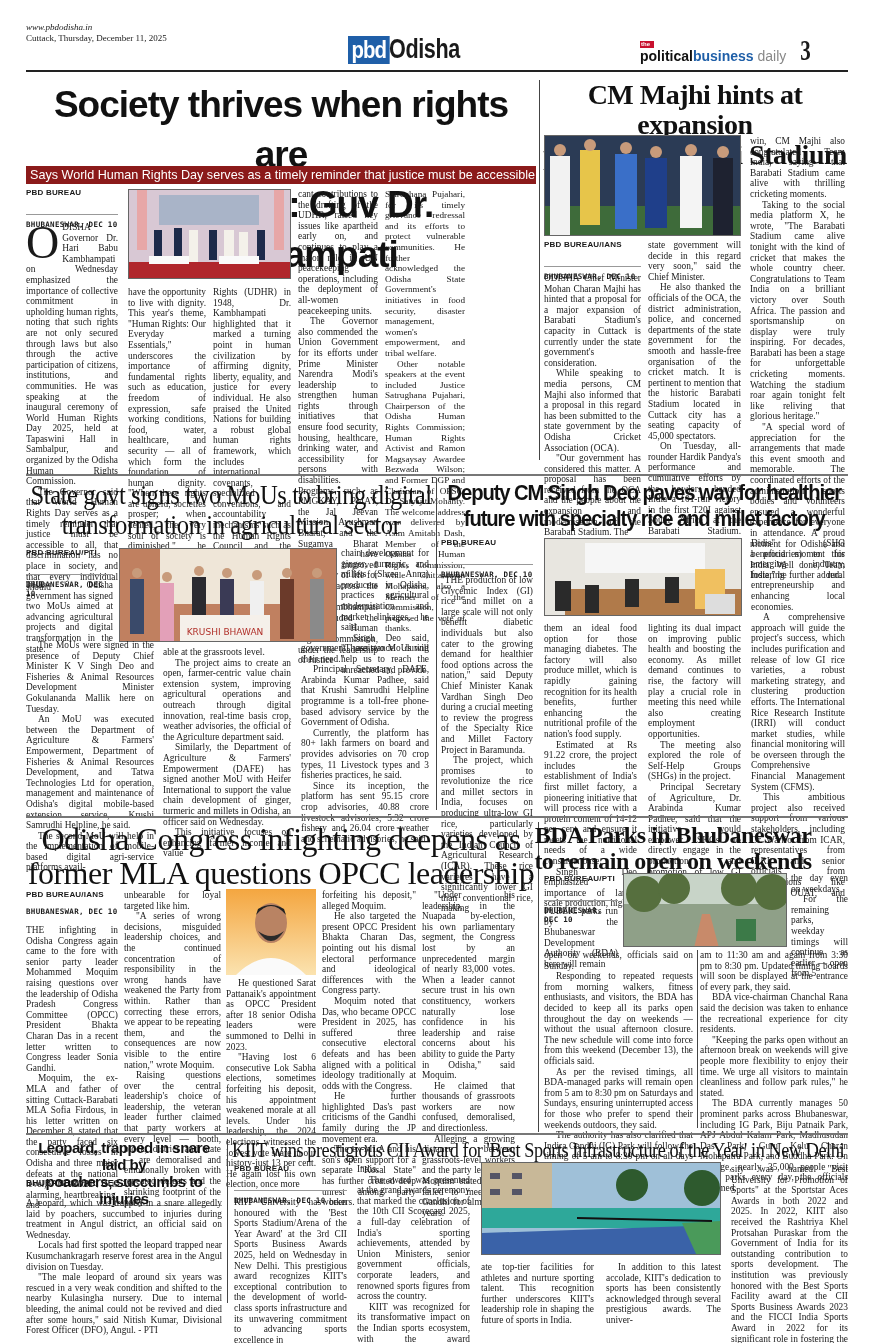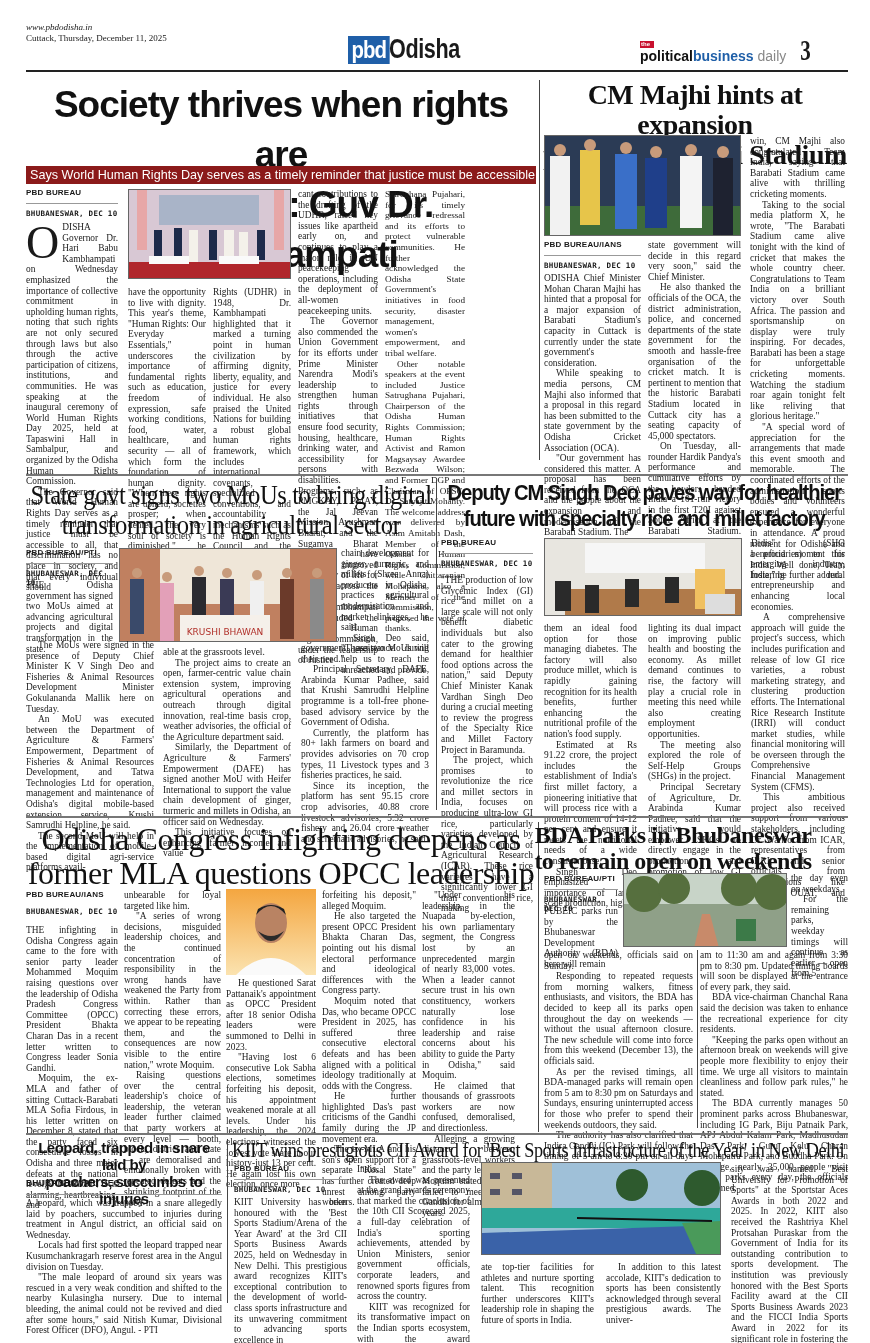--- a/index.html
+++ b/index.html
@@ -17,21 +17,21 @@
 .tpbd .pol{color:#111}
 .tpbd .bus{color:#1f5fa8}
 .tpbd .daily{color:#888;font-weight:normal}
 .pgno{font-family:"Liberation Serif",serif;font-size:30px;font-weight:bold;margin-left:12px;line-height:28px;transform:scaleX(.7)}
 .rule{background:#222;height:1.5px}
 .vline{background:#444;width:1px}
 .hline{background:#777;height:1.5px}
 .headline{font-family:"Liberation Sans",sans-serif;font-weight:bold;color:#111;text-align:center;letter-spacing:-1px}
 .hl-serif{font-family:"Liberation Serif",serif;font-weight:normal;text-align:center;color:#111;letter-spacing:-.5px}
 .byline{font-family:"Liberation Sans",sans-serif;font-weight:bold;font-size:8px;letter-spacing:.2px}
-.byline-rule{border-bottom:1px solid #999;padding-bottom:6px}
+.byline-rule{border-bottom:1px solid #999;padding-bottom:17px}
 .dateline{font-family:"DejaVu Sans Mono",monospace;font-size:7.5px;font-weight:bold;letter-spacing:.3px}
 .body{font-size:9.4px;line-height:10.6px;text-align:justify;hyphens:auto}
 .body p{text-indent:12px}
 .body p.noind{text-indent:0}
 .photo{border:1px solid #666;overflow:hidden}
 .subbar{background:#8b1a1a;color:#fff;font-family:"Liberation Sans",sans-serif;font-size:13.5px;line-height:18px;padding-left:4px;white-space:nowrap;overflow:hidden;transform-origin:left}
 .dropcap{float:left;font-size:46px;line-height:38px;margin:2px 3px 0 0;font-family:"Liberation Serif",serif}
 </style>
 </head>
 <body>

